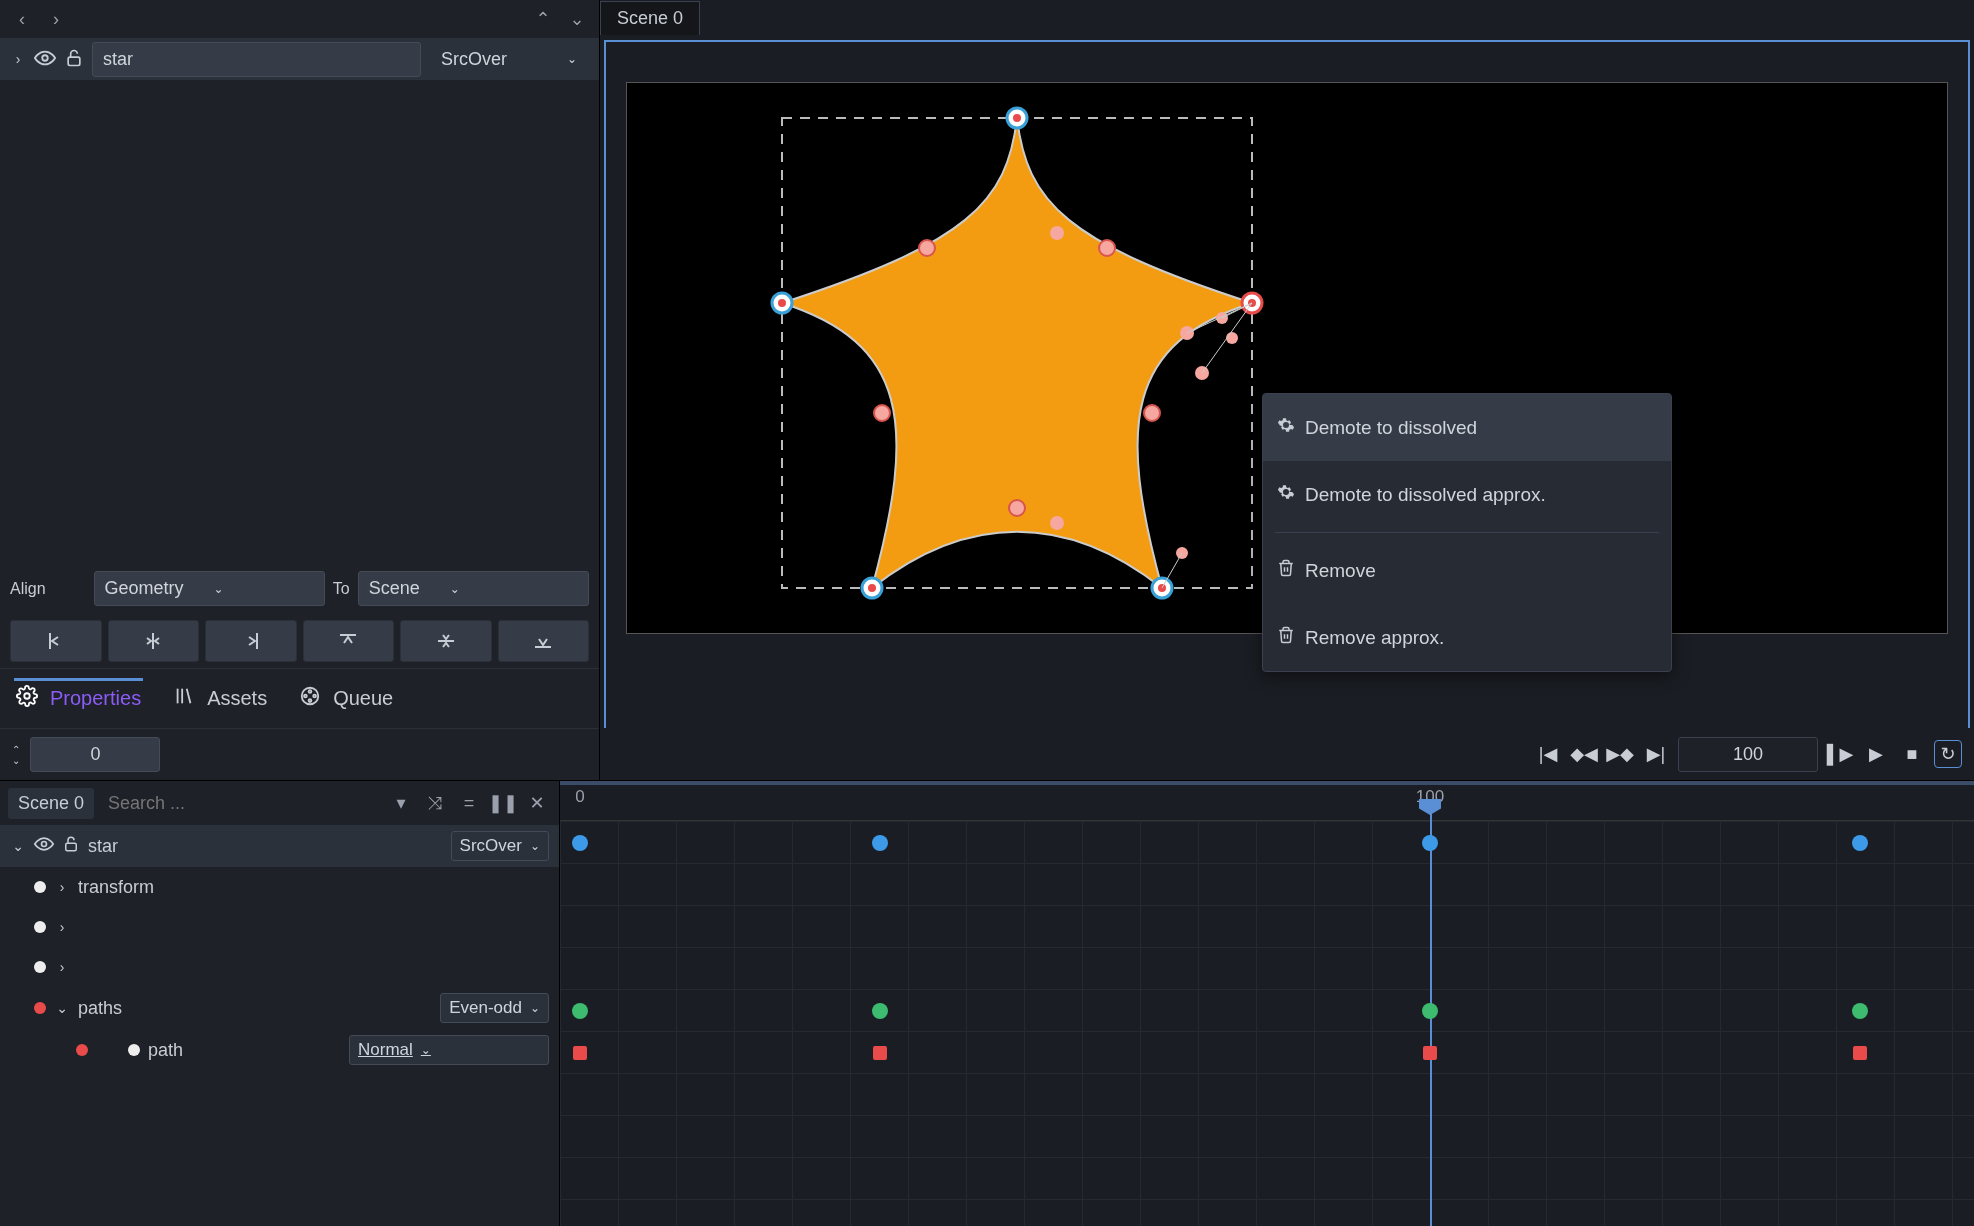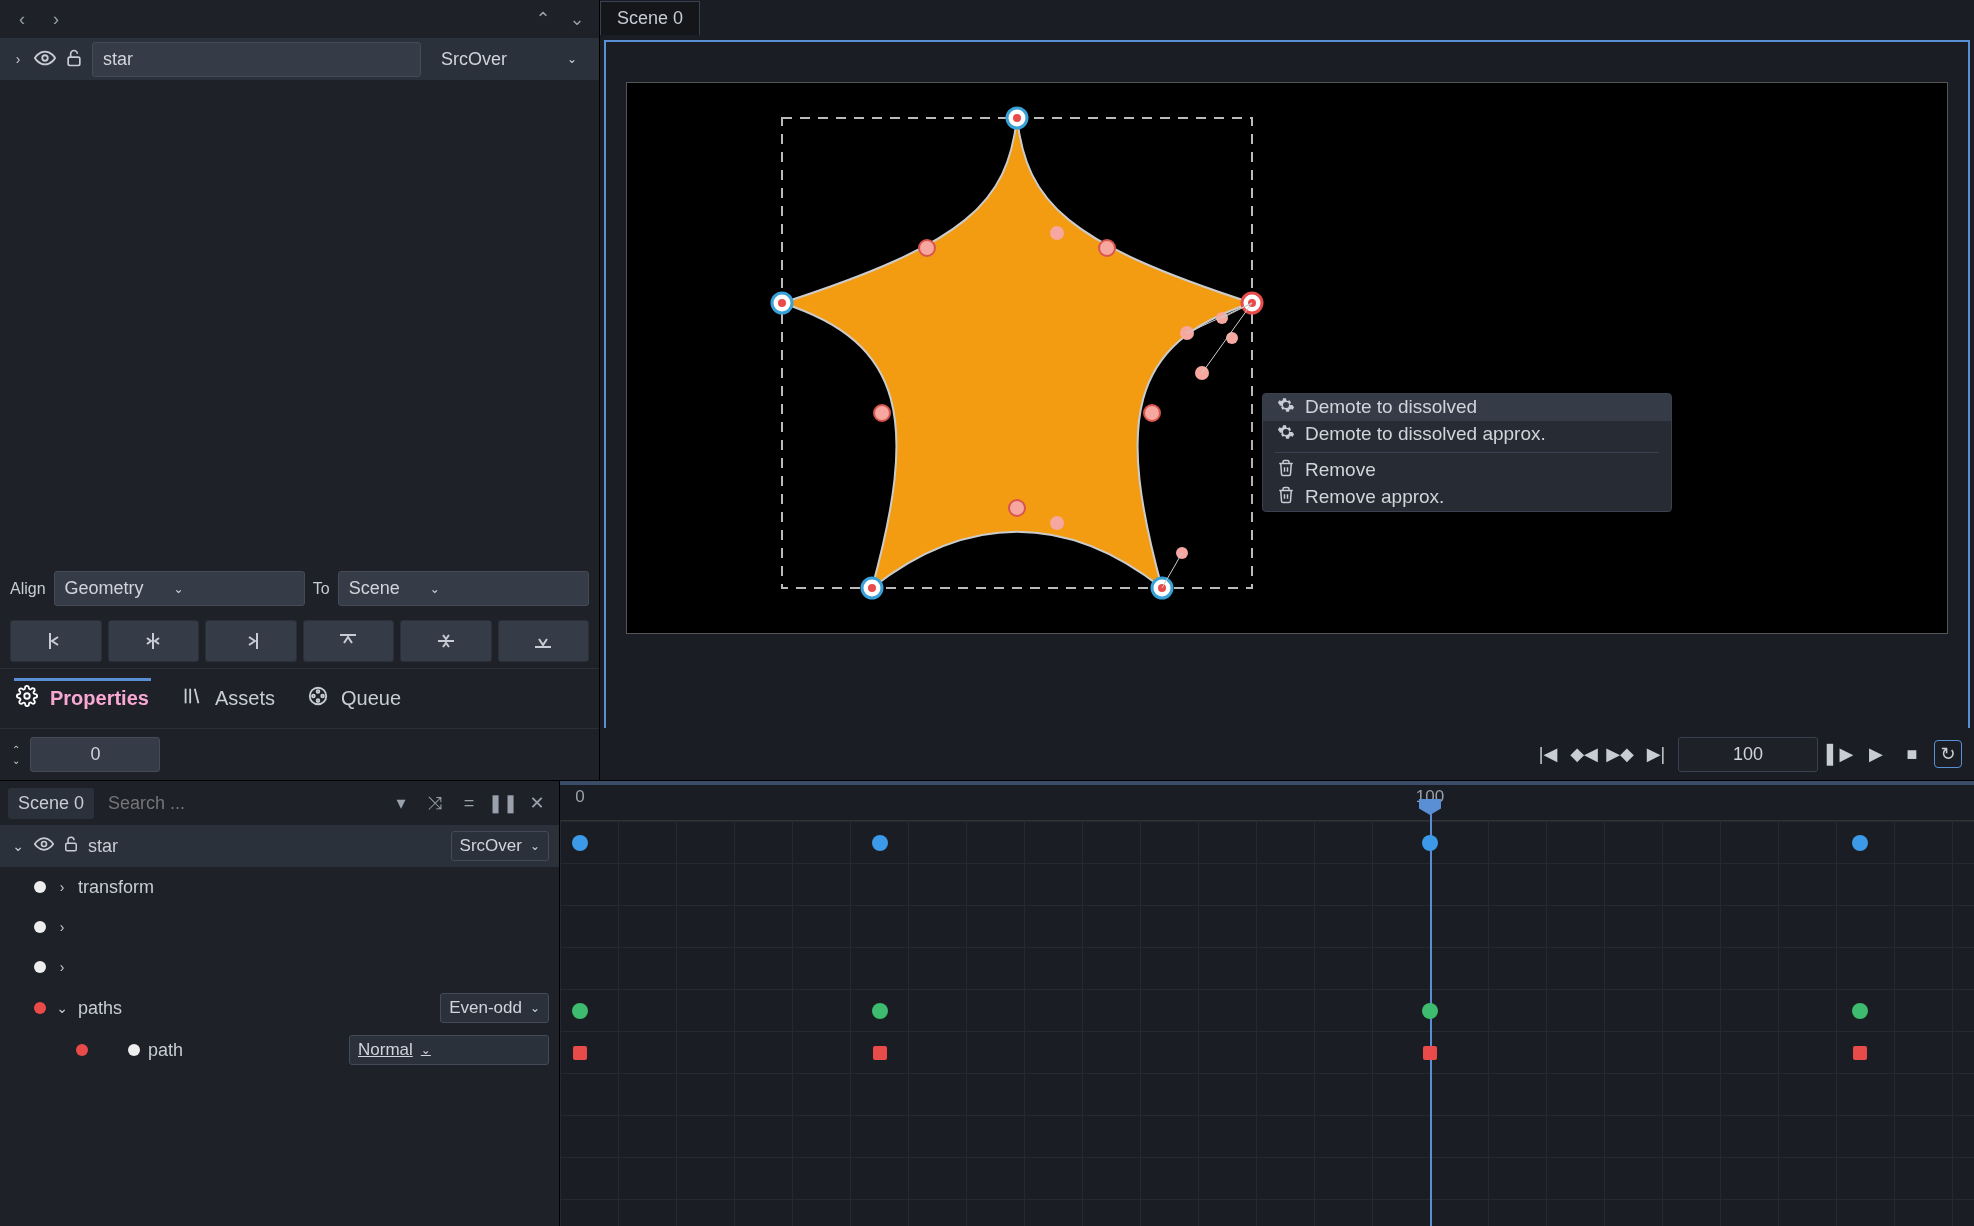--- a/index.html
+++ b/index.html
@@ -14,31 +14,31 @@
 .layer-name-input{ flex:1; background:#363c47; border:1px solid #444b57; color:#d0d4db; padding:6px 10px; border-radius:3px; font-size:18px;}
 .blend-select{ background:#2b313b; border:none; color:#d0d4db; padding:6px 12px; border-radius:3px; font-size:18px; width:160px; display:flex; align-items:center; justify-content:space-between;}
 .spacer-fill{flex:1;}
 .align-row{display:flex; align-items:center; gap:8px; padding:8px 10px;}
 .align-label{font-size:16px;}
 .align-select{background:#363c47; border:1px solid #444b57; color:#d0d4db; padding:6px 10px; border-radius:3px; font-size:18px; display:flex; align-items:center; gap:30px;}
 .align-icons-row{display:flex; gap:6px; padding:6px 10px;}
 .align-icon-btn{flex:1; background:#363c47; border:1px solid #2b2f38; color:#d0d4db; height:42px; display:flex; align-items:center; justify-content:center; border-radius:3px; cursor:pointer; font-size:18px;}
 .tabs-row{display:flex; gap:28px; padding:12px 14px; border-top:1px solid #2b2f38; align-items:center;}
 .tab{display:flex; align-items:center; gap:12px; font-size:20px; color:#c8ccd4; cursor:pointer; padding:4px 2px;}
-.tab.active{border-top:3px solid #5a8fd6; margin-top:-3px; color:#f9a8d4;font-weight:bold;}
+.tab.active{border-top:3px solid #5a8fd6; margin-top:-3px; color:#8b5cf6;}
 .num-row{display:flex; align-items:center; gap:10px; padding:8px 12px; border-top:1px solid #2b2f38;}
 .num-input{background:#363c47; border:1px solid #444b57; color:#d0d4db; padding:6px 10px; border-radius:3px; width:130px; text-align:center; font-size:18px;}
 .updown{display:flex; flex-direction:column; gap:0; font-size:10px;}
 .viewport-header{display:flex; align-items:center; height:36px; padding:0 0px;}
 .scene-tab{background:#14161a; padding:6px 16px; font-size:18px; border:1px solid #3a4152; border-bottom:none; color:#c8ccd4;}
 .canvas-area{flex:1; margin:4px; border:2px solid #5a8fd6; background:#1a1d23; position:relative;}
 .canvas-inner{position:absolute; top:40px; left:20px; right:20px; bottom:140px; border:1px solid #555; background:#000;}
 .star-svg{position:absolute; top:10px; left:130px; width:520px; height:520px;}
 .context-menu{position:absolute; top:310px; left:635px; background:#272b33; border:1px solid #3a4050; border-radius:4px; width:410px; z-index:10; box-shadow:0 4px 16px rgba(0,0,0,0.5);}
-.menu-item{display:flex; align-items:flex-start; gap:10px; padding:2px 14px; font-size:19px; color:#d0d4db; cursor:pointer;}
+.menu-item{display:flex; align-items:flex-end; gap:10px; padding:22px 14px; font-size:19px; color:#d0d4db; cursor:pointer;}
 .menu-item:hover,.menu-item.hl{background:#363c47;}
 .menu-sep{height:1px; background:#3a4050; margin:4px 12px;}
 .playback-row{position:absolute; bottom:0; left:0; right:0; height:52px; display:flex; align-items:center; justify-content:flex-end; gap:8px; padding:0 12px; background:#1a1d23;}
 .play-btn{background:transparent; border:none; color:#c8ccd4; width:28px; height:28px; display:flex; align-items:center; justify-content:center; cursor:pointer; font-size:18px;}
 .frame-input{background:#1e2128; border:1px solid #3a4050; color:#d0d4db; padding:6px 12px; width:140px; text-align:center; font-size:18px; border-radius:3px;}
 .loop-btn{border:1px solid #5a8fd6; border-radius:4px; padding:4px 6px; color:#c8ccd4; background:transparent;}
 .bottom-left{display:flex; flex-direction:column; background:#1e2128; border-right:1px solid #000;}
 .bl-header{display:flex; align-items:center; gap:6px; padding:6px 8px; height:44px;}
 .scene-label{background:#2b313b; padding:5px 10px; font-size:18px; border-radius:3px;}
 .search-input{flex:1; background:transparent; border:none; color:#6e7480; padding:6px 8px; font-size:18px;}
@@ -95,21 +95,21 @@
       </span>
       <input class="layer-name-input" value="star" style="">
       <div class="blend-select">
         <span>SrcOver</span>
         <span class="chevron-down">⌄</span>
       </div>
     </div>
     <div class="spacer-fill"></div>
     <div class="align-row">
       <span class="align-label">Align</span>
-      <div class="align-select" style="flex:1;">
+      <div class="align-select" style="flex:1;margin-left:40px;">
         <span>Geometry</span>
         <span class="chevron-down">⌄</span>
       </div>
       <span class="align-label">To</span>
       <div class="align-select" style="flex:1;">
         <span>Scene</span>
         <span class="chevron-down">⌄</span>
       </div>
     </div>
     <div class="align-icons-row">

